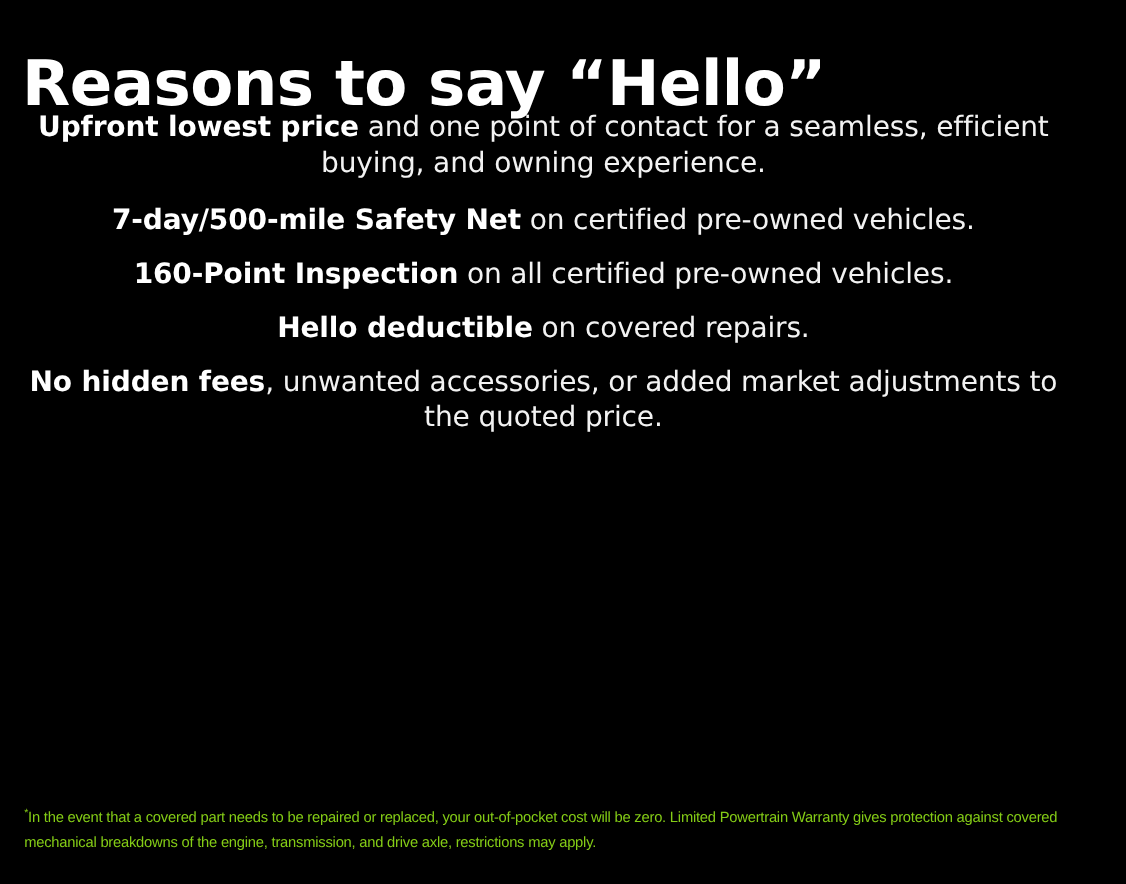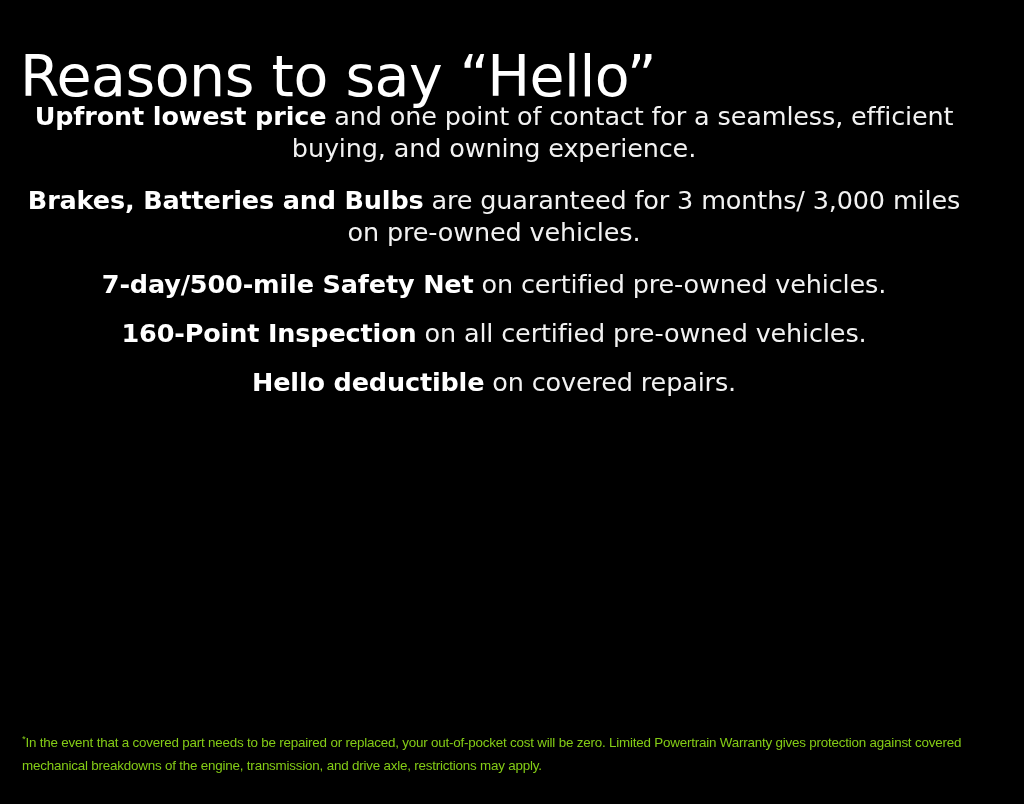--- a/index.html
+++ b/index.html
@@ -24,21 +24,21 @@
     box-sizing: border-box;
   }
 
   
   #title {
     position: absolute;
     left: 20px;
     top: 4px;
     width: 984px;
     font-family: "DejaVu Sans", sans-serif;
-    font-weight: normal;
+    font-weight: bold;
     font-size: 57px;
     line-height: 68px;
     letter-spacing: -0.5px;
     white-space: nowrap;
     color: #ffffff;
   }
 
   
   #body-list {
     position: absolute;
@@ -90,35 +90,35 @@
 
   <h1 id="title">Reasons to say “Hello”</h1>
 
   <div id="body-list">
 
     <p class="para">
       <b>Upfront lowest price</b><span> and one point of contact for a seamless, efficient buying, and owning experience.</span>
     </p>
 
 
-    <p class="para">
-      <b>Brakes, Batteries and Bulbs</b><span> are guaranteed for 3 months/ 3,000 miles on pre-owned vehicles.</span>
-    </p>
 
 
     <p class="para tight">
       <b>7-day/500-mile Safety Net</b><span> on certified pre-owned vehicles.</span>
     </p>
 
     <p class="para tight">
       <b>160-Point Inspection</b><span> on all certified pre-owned vehicles.</span>
     </p>
 
     <p class="para tight">
       <b>Hello deductible</b><span> on covered repairs.</span>
     </p>
 
+    <p class="para">
+      <b>No hidden fees</b><span>, unwanted accessories, or added market adjustments to the quoted price.</span>
+    </p>
 
   </div>
 
   <div id="footnote"><span class="sup">*</span><span>In the event that a covered part needs to be repaired or replaced, your out-of-pocket cost will be zero. Limited Powertrain Warranty gives protection against covered mechanical breakdowns of the engine, transmission, and drive axle, restrictions may apply.</span></div>
 
 </div>
 
 </body></html>

